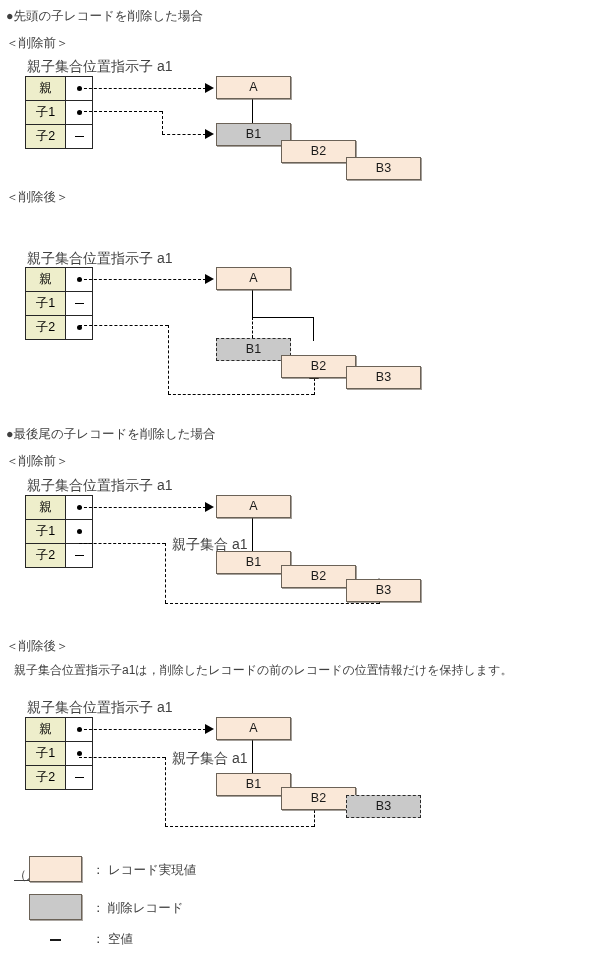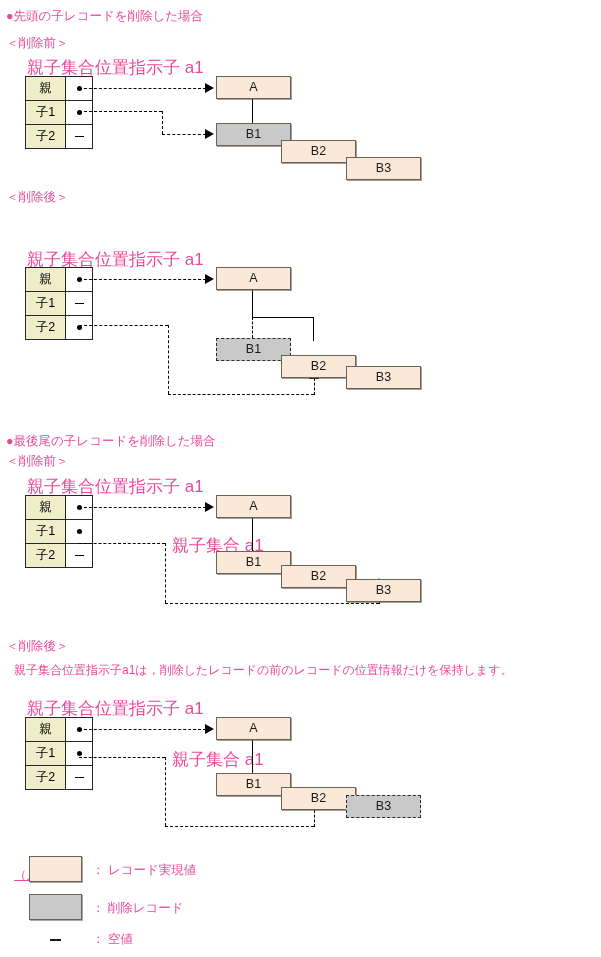--- a/index.html
+++ b/index.html
@@ -17,25 +17,25 @@
   }
 
   .page { position: relative; width: 601px; height: 957px; }
 
   
   .txt {
     position: absolute;
     white-space: nowrap;
     font-size: 12.5px;
     line-height: 1;
-    color: #ec4899;
+    color: #404040;
   }
   .txt.bullet { font-size: 12.5px; }
   .txt.small { font-size: 12px; }
-  .txt.caption { font-size: 17px; }
+  .txt.caption { font-size: 14px; }
 
   
   .ptr-table {
     position: absolute;
     border-collapse: collapse;
     border: 1px solid #262626;
     background: #ffffff;
   }
   .ptr-table td {
     border: 1px solid #262626;
@@ -235,21 +235,21 @@
   <div class="ln v" style="left:252px; top:290px; height:27px;"></div>
   <div class="ln h" style="left:252px; top:317px; width:62px;"></div>
   <div class="ln v" style="left:313px; top:317px; height:24px;"></div>
   <div class="dl v" style="left:252px; top:317px; height:21px;"></div>
 
   <div class="rbox" style="left:216px; top:267px;">A</div>
   <div class="rbox dashed deleted" style="left:216px; top:338px;">B1</div>
   <div class="rbox" style="left:281px; top:355px;">B2</div>
   <div class="rbox" style="left:346px; top:366px;">B3</div>
 
-  <div class="txt bullet" style="left:6px; top:428px;margin-top:7px;">●最後尾の子レコードを削除した場合</div>
+  <div class="txt bullet" style="left:6px; top:428px;">●最後尾の子レコードを削除した場合</div>
 
   <div class="txt" style="left:6px; top:455px;">＜削除前＞</div>
 
   <div class="txt caption" style="left:27px; top:478px;">親子集合位置指示子 a1</div>
 
   <table class="ptr-table" style="left:25px; top:495px;">
     <tbody>
         <tr>
       <td class="lbl">親</td>
       <td class="val">

